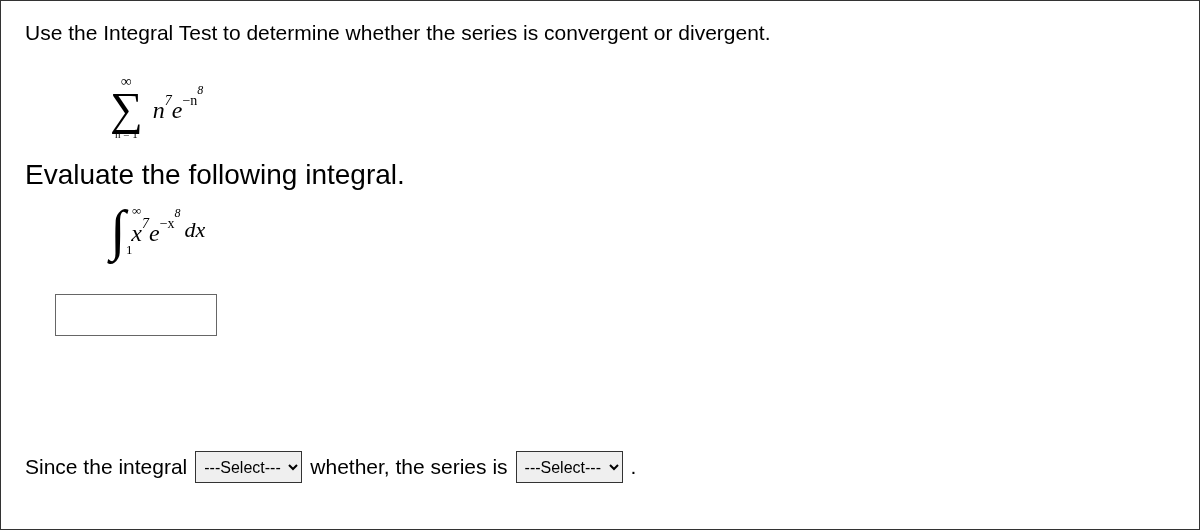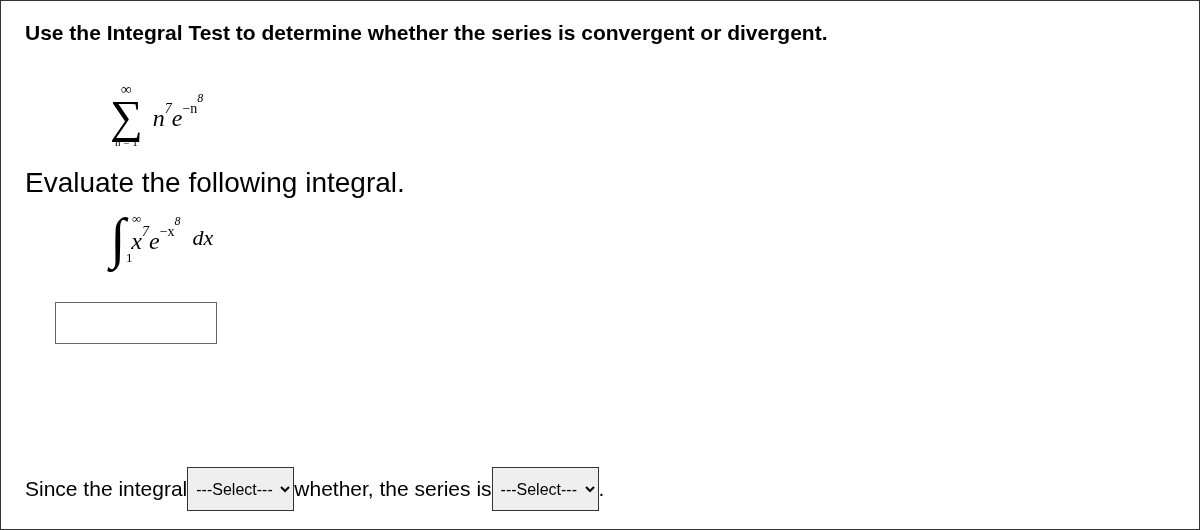--- a/index.html
+++ b/index.html
@@ -13,22 +13,21 @@
       color: #000;
       background: #fff;
       width: 1200px;
       height: 530px;
       border: 1px solid #333;
       padding: 20px 24px;
       position: relative;
     }
     .instruction {
       font-size: 21px;
-      margin-bottom: 37px;
-      font-weight: bold;
+      margin-bottom: 29px;
     }
     .math-block {
       margin-left: 85px;
       margin-bottom: 18px;
     }
     .series-row {
       display: flex;
       align-items: center;
       font-family: 'Times New Roman', serif;
       font-style: italic;
@@ -97,45 +96,46 @@
     }
     .int-bot {
       position: absolute;
       bottom: -2px;
       left: 16px;
       font-size: 13px;
       font-style: normal;
     }
     .dx {
       font-size: 22px;
-      margin-left: 12px;
+      margin-left: 4px;
     }
     .answer-input {
       width: 162px;
       height: 42px;
       border: 1px solid #666;
       background: #fff;
       font-size: 18px;
       padding: 4px;
       margin-left: 30px;
       margin-top: 20px;
       margin-bottom: 30px;
     }
     .conclusion-row {
       display: flex;
       align-items: center;
+      gap: 8px;
       font-size: 21px;
       position: absolute;
-      bottom: 18px;
+      bottom: 46px;
       left: 24px;
     }
     select {
       font-family: Arial, sans-serif;
       font-size: 16px;
-      height: 44px;
+      height: 32px;
       border: 1px solid #333;
       background: #efefef;
       padding: 2px 4px;
     }
     .minus {
       font-style: normal;
     }
   </style>
 </head>
 <body>

